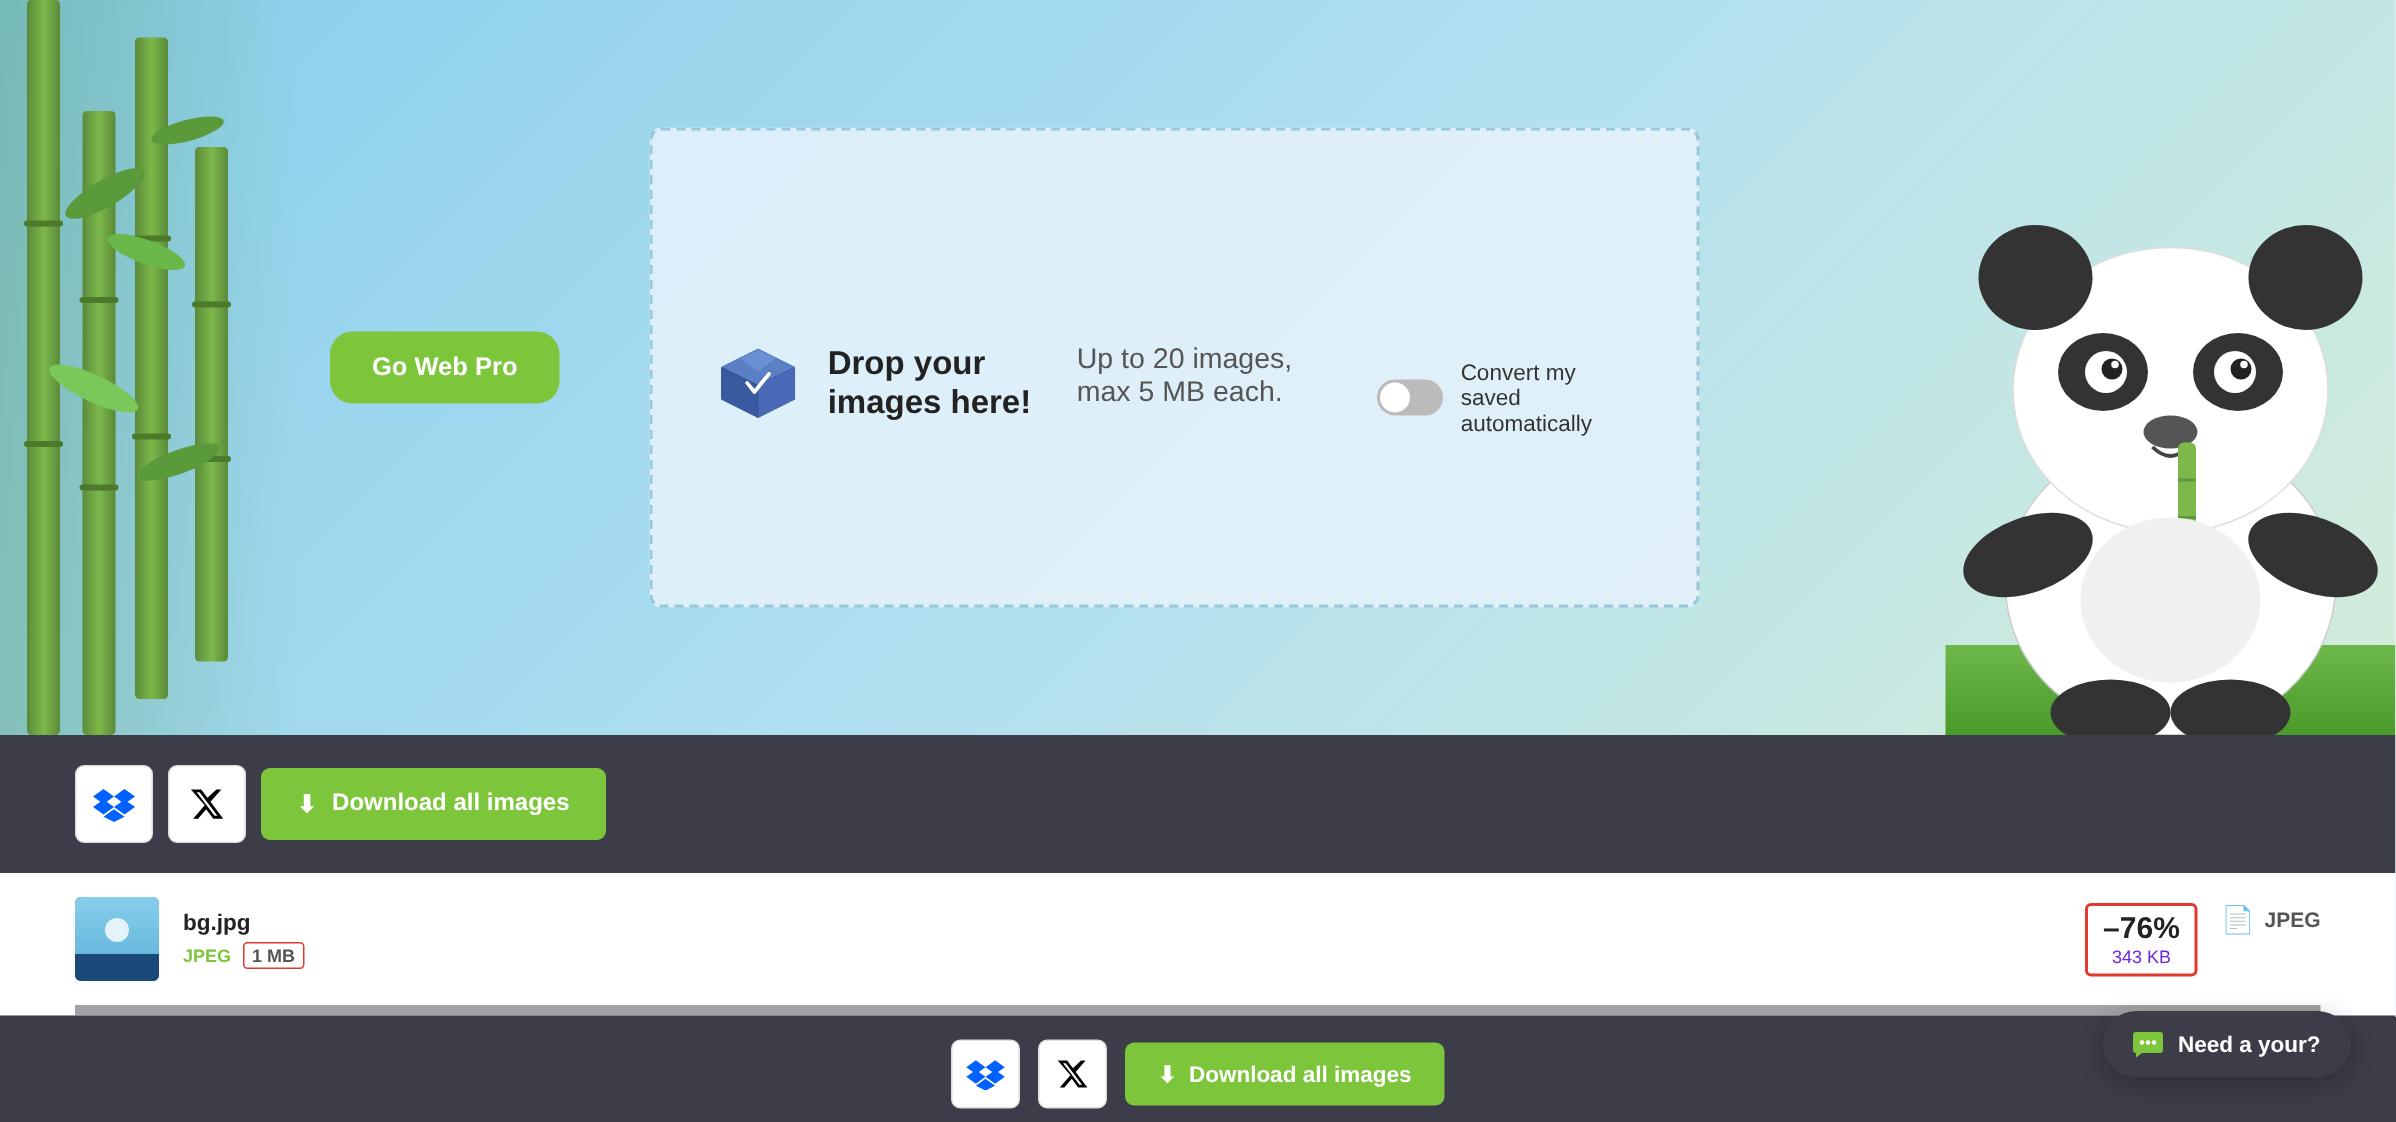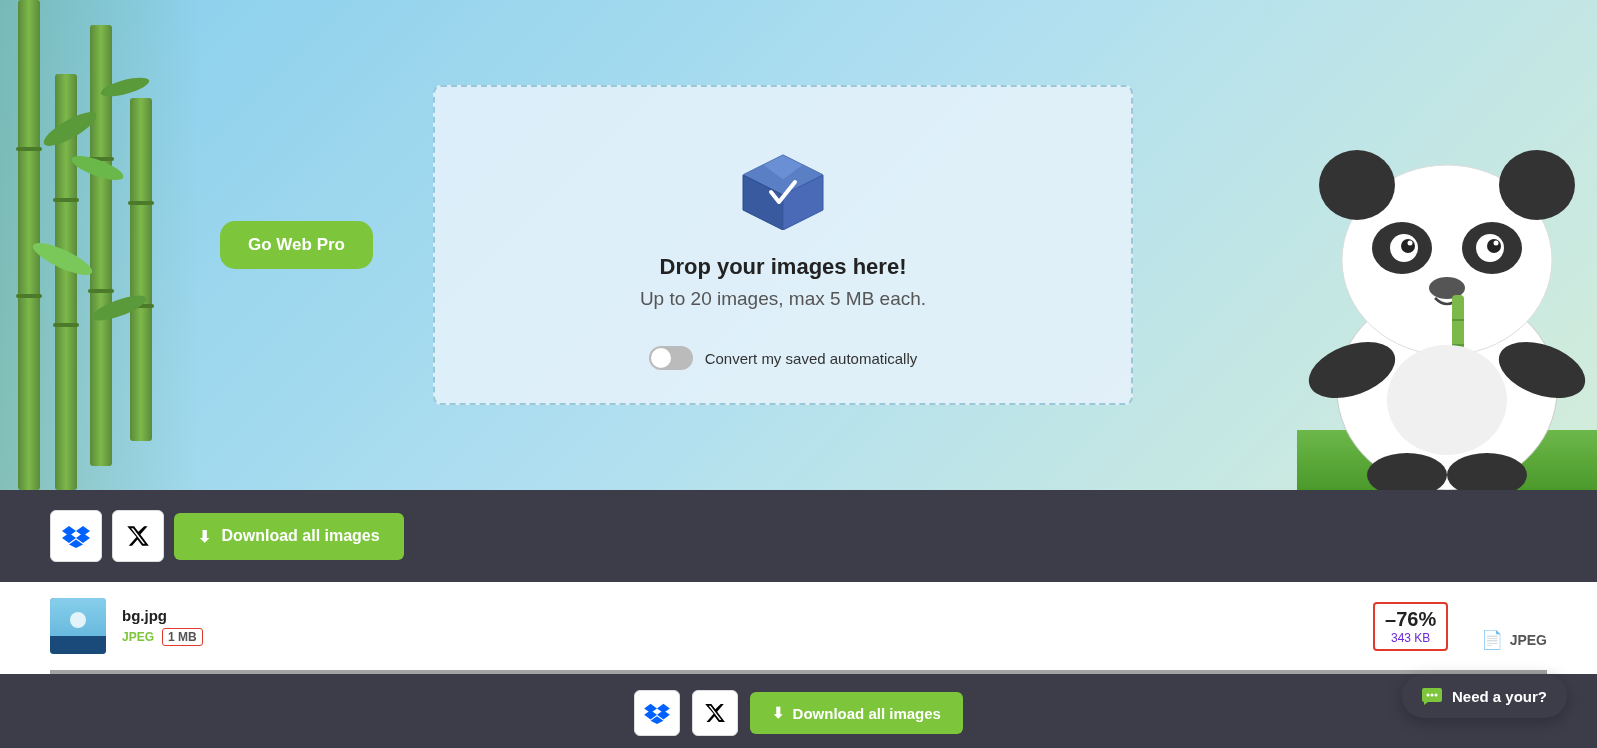--- a/index.html
+++ b/index.html
@@ -95,24 +95,24 @@
     .drop-zone-wrapper {
       flex: 1;
       max-width: 700px;
     }
 
     .drop-zone {
       background: rgba(230, 242, 250, 0.85);
       border: 2.5px dashed #9bc8d8;
       border-radius: 8px;
       padding: 50px 40px 30px;
-      text-align: right;
+      text-align: left;
       min-height: 320px;
       display: flex;
-      flex-direction: column;
+      flex-direction: row;
       align-items: center;
       justify-content: center;
       gap: 16px;
     }
 
     .box-icon {
       width: 100px;
       height: 90px;
       margin-bottom: 8px;
     }
@@ -224,21 +224,21 @@
     
     .file-list {
       background: white;
       padding: 0 50px;
     }
 
     .file-item {
       display: flex;
       align-items: center;
       padding: 16px 0;
-      border-bottom: 4px solid #a3a3a3;
+      border-bottom: 7px solid #a3a3a3;
       gap: 16px;
     }
 
     .file-thumb {
       width: 56px;
       height: 56px;
       border-radius: 4px;
       overflow: hidden;
       flex-shrink: 0;
       background: linear-gradient(135deg, #2a6a9a, #5ab0d8, #1a4a7a);
@@ -271,22 +271,22 @@
       font-size: 12px;
       color: #555;
       border: 1.5px solid #e0392d;
       border-radius: 3px;
       padding: 1px 5px;
       font-weight: 600;
     }
 
     .file-right {
       display: flex;
-      align-items: flex-end;
-      gap: 33px;
+      align-items: flex-start;
+      gap: 16px;
     }
 
     .reduction-badge {
       border: 2px solid #e0392d;
       border-radius: 4px;
       padding: 4px 10px;
       text-align: center;
     }
 
     .reduction-pct {

